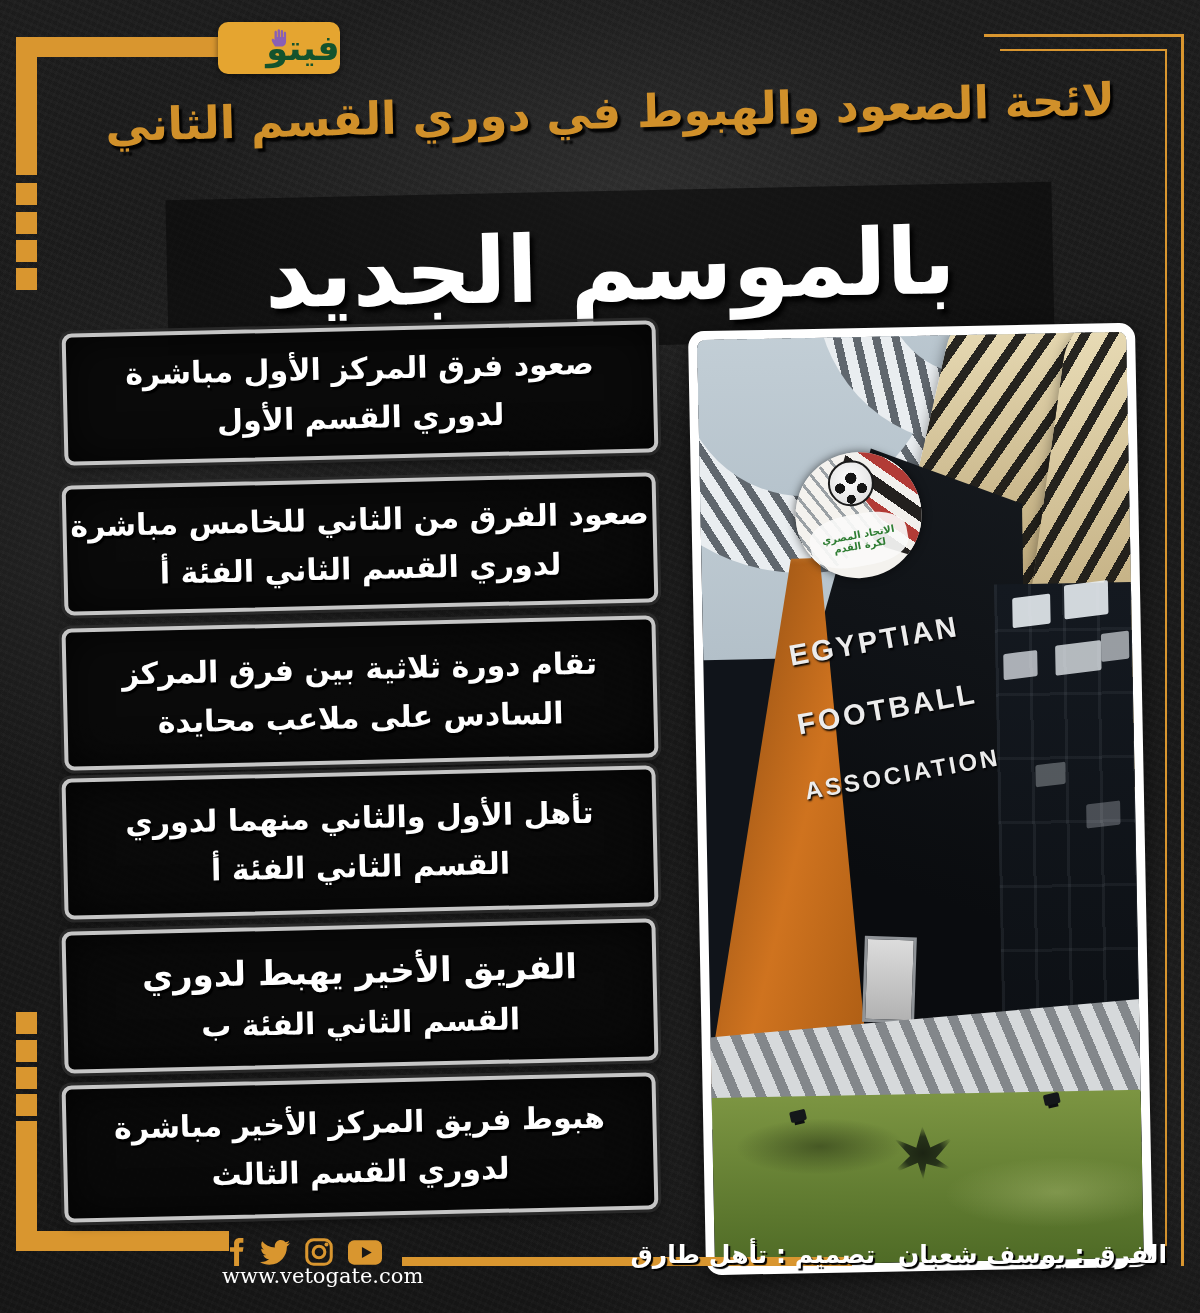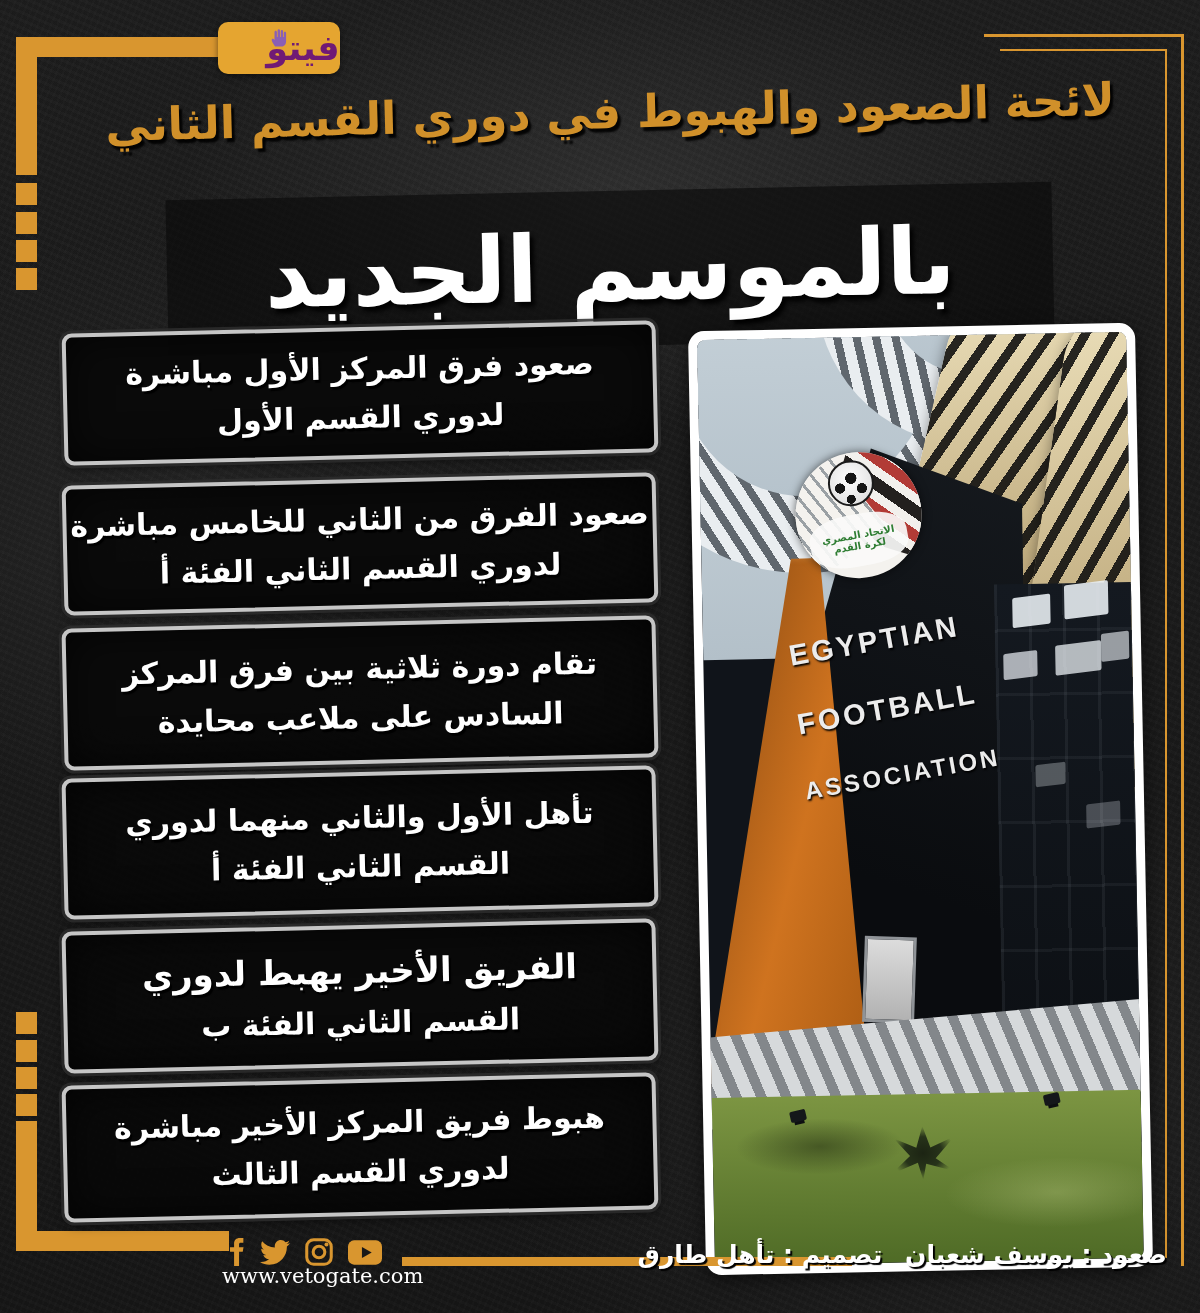--- a/index.html
+++ b/index.html
@@ -25,21 +25,21 @@
   .bl-h{ position:absolute; left:16px; top:1231px; width:213px; height:20px; }
   
   .tr-outer{ position:absolute; left:984px; top:34px; width:200px; height:1232px;
              border-top:3px solid #D9962F; border-right:3px solid #D9962F; }
   .tr-inner{ position:absolute; left:1000px; top:49px; width:167px; height:1209px;
              border-top:2px solid #D9962F; border-right:2px solid #D9962F; }
   
   .logo{ position:absolute; left:218px; top:22px; width:122px; height:52px;
          background:#E5A530; border-radius:10px; display:flex; align-items:center; justify-content:center;
          box-shadow:0 2px 6px rgba(0,0,0,0.5); }
-  .logo-text{ font-size:35px; font-weight:bold; color:#701a75; letter-spacing:1px; line-height:1;margin-left:48px; }
+  .logo-text{ font-size:35px; font-weight:bold; color:#14532d; letter-spacing:1px; line-height:1;margin-left:48px; }
   .logo-hand{ position:absolute; left:50%; top:3px; transform:translateX(-50%); }
   
   .title{ position:absolute; left:80px; top:86px; width:1060px; text-align:center;
           transform:rotate(-1.5deg); color:#D0902A; font-weight:bold; font-size:45px;
           text-shadow:3px 4px 2px rgba(0,0,0,0.9); direction:rtl; }
   .subtitle-box{ position:absolute; left:167px; top:191px; width:886px; height:155px;
           background:rgba(10,10,10,0.66); transform:rotate(-1.2deg);
           display:flex; align-items:center; justify-content:center; }
   .subtitle{ color:#fff; font-weight:bold; font-size:92px; direction:rtl;
           text-shadow:4px 5px 4px rgba(0,0,0,0.9); }
@@ -249,17 +249,17 @@
       <circle cx="18.4" cy="5.6" r="1.7" fill="#D9962F"></circle>
     </svg>
     <svg width="34" height="25" viewBox="0 0 28 20">
       <rect x="0" y="0" width="28" height="20" rx="5" fill="#D9962F"></rect>
       <path d="M11.5 5.5v9l8-4.5z" fill="#181818"></path>
     </svg>
   </div>
   <div class="website">www.vetogate.com</div>
   <div class="divider gold"></div>
   <div class="credits">
-    <span>صعود : يوسف شعبان</span>
+    <span>الفرق : يوسف شعبان</span>
     <span>تصميم : تأهل طارق</span>
   </div>
 
 </div>
 
 </body></html>

